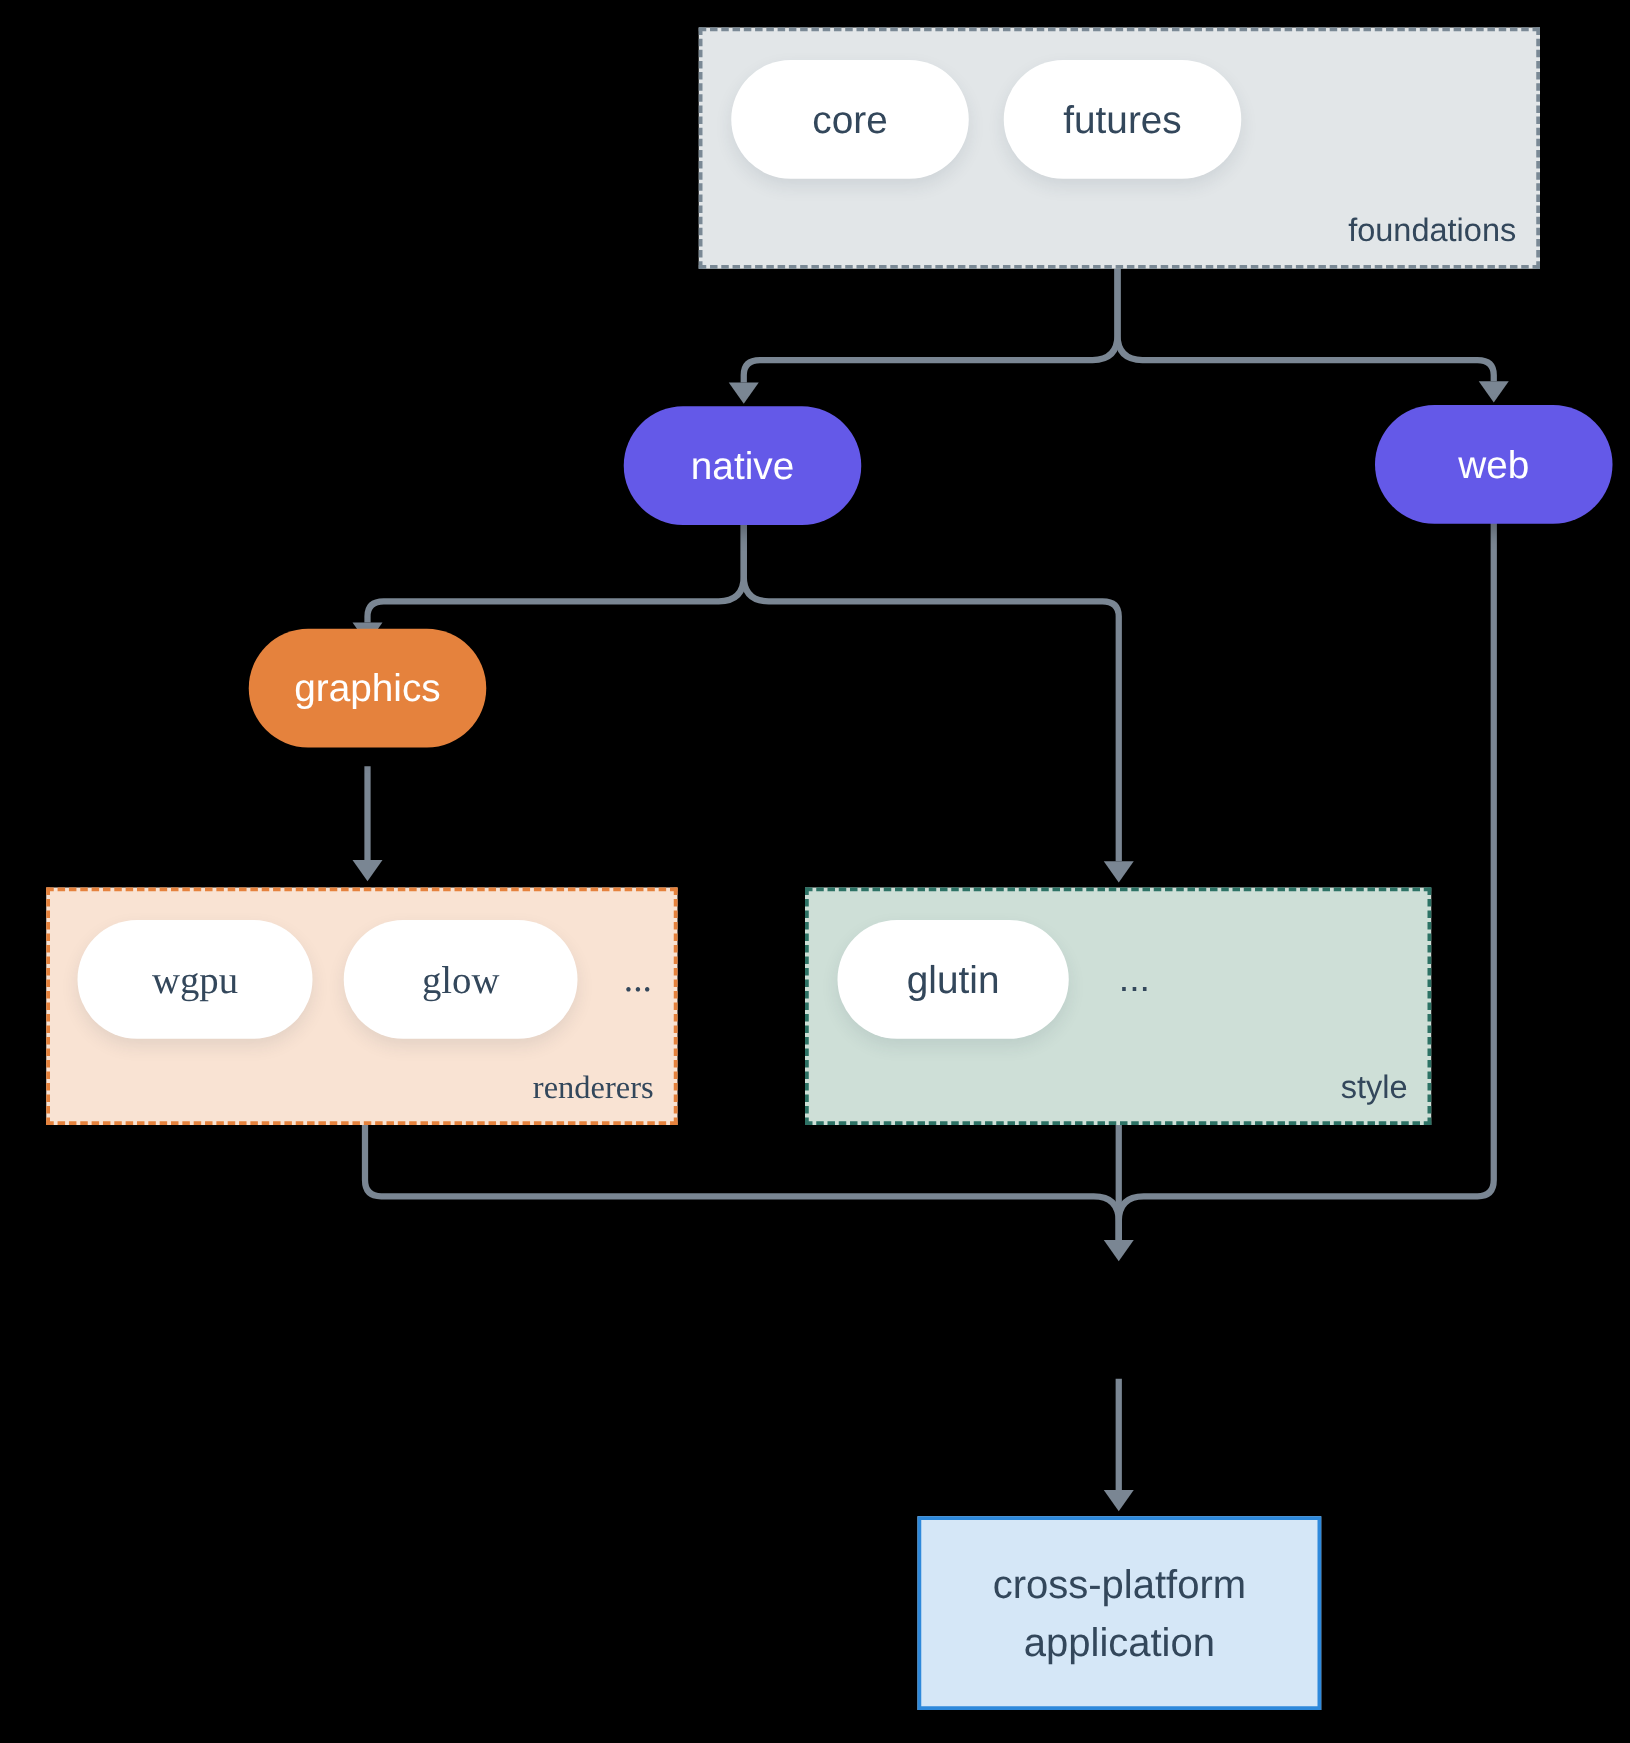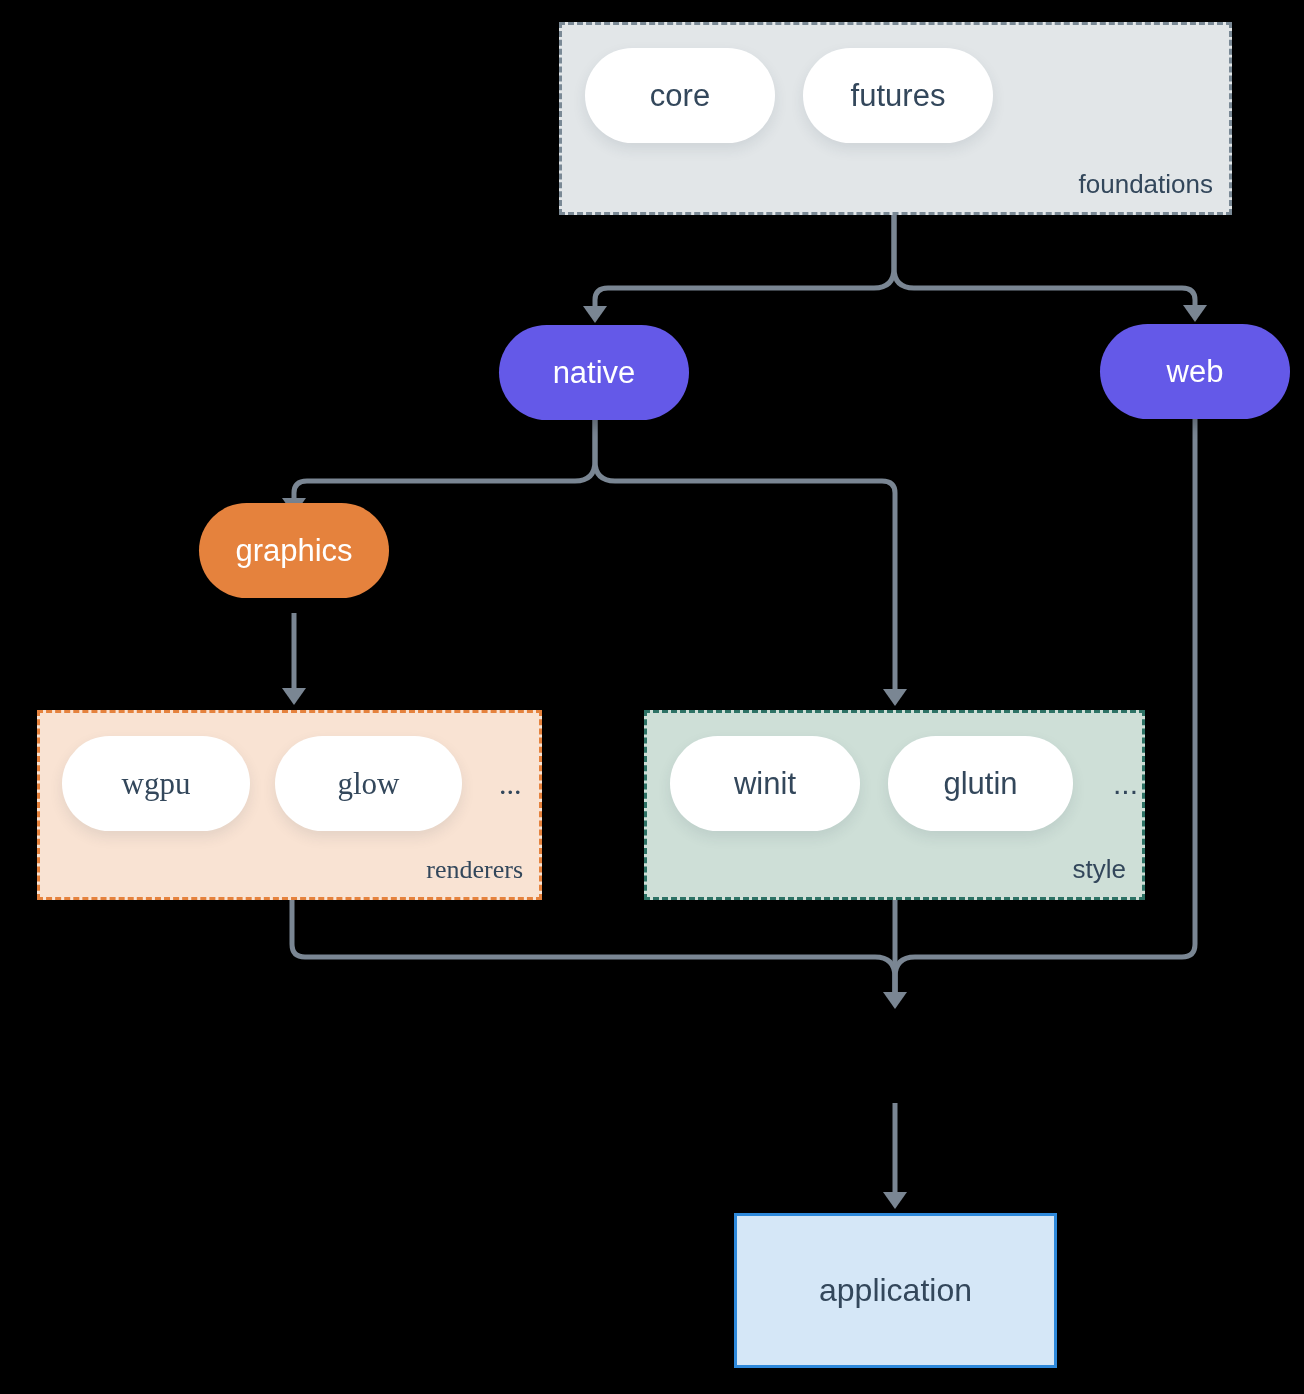--- a/index.html
+++ b/index.html
@@ -120,25 +120,25 @@
     <div class="pill-row">
       <div class="pill white" style="width:188px">wgpu</div>
       <div class="pill white" style="width:187px">glow</div>
       <div class="ellipsis">...</div>
     </div>
     <div class="group-label">renderers</div>
   </div>
 
   <div class="node group shells">
     <div class="pill-row">
-      <div class="pill white">winit</div>
       <div class="pill white" style="width:185px">glutin</div>
       <div class="ellipsis">...</div>
     </div>
     <div class="group-label">style</div>
   </div>
 
 
   <div class="node app-box">
+    <div>cross-platform</div>
     <div>application</div>
   </div>
 
 </div>
 
 </body></html>

